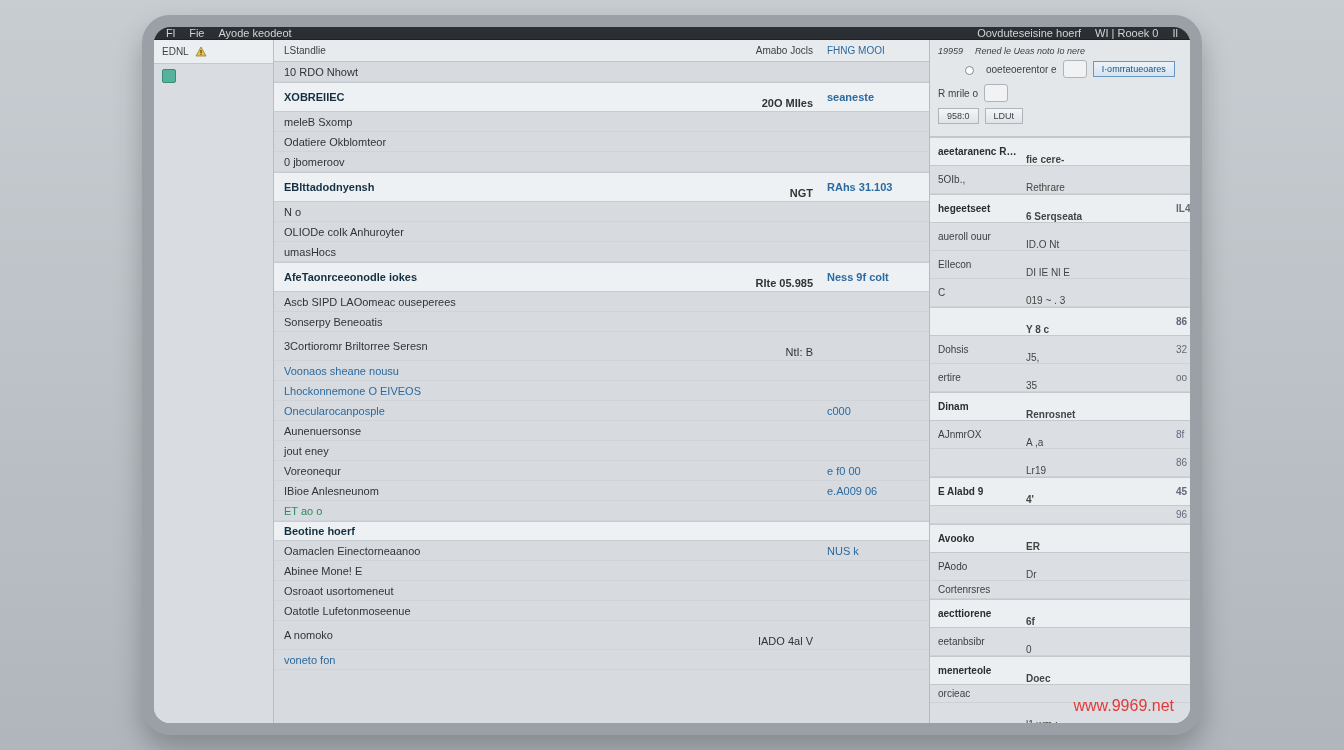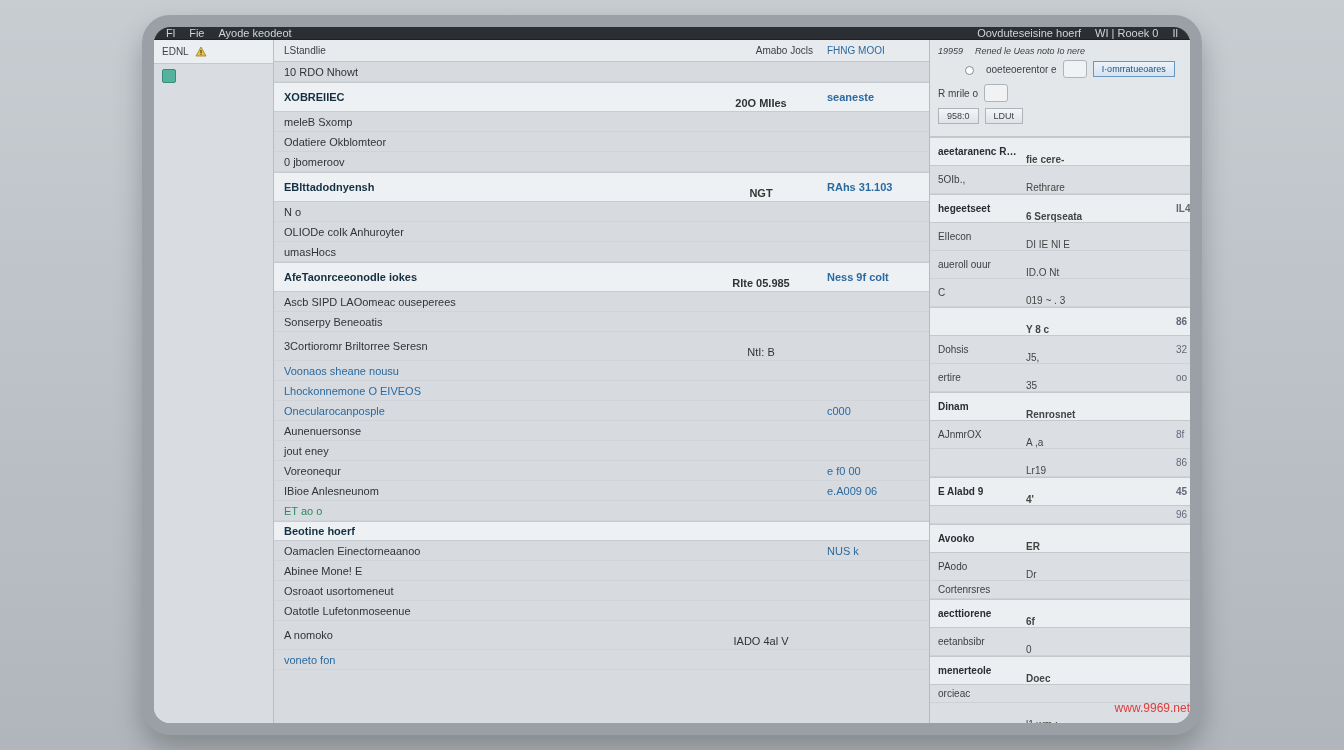--- a/index.html
+++ b/index.html
@@ -38,21 +38,21 @@
   .list-head { height: 22px; background: #e8ebee; border-bottom: 1px solid #c2c6cb; display: flex; align-items: center; font-size: 10px; color: #3b4046; }
   .col-name { flex: 1; padding-left: 10px; }
   .col-a { width: 110px; text-align: right; padding-right: 6px; }
   .col-b { width: 110px; padding-left: 8px; color: #2a6aa0; }
 
   .list { flex: 1; overflow: hidden; font-size: 11px; color: #303438; }
   .row { display: flex; align-items: center; min-height: 20px; border-bottom: 1px solid rgba(0,0,0,.03); padding: 2px 0; }
   .row.header { background: #eef1f4; border-top: 1px solid #c7ccd1; border-bottom: 1px solid #c7ccd1; font-weight: bold; color: #143040; }
   .row.link { color: #2a6aa0; }
   .row .name { flex: 1; padding-left: 10px; white-space: nowrap; overflow: hidden; text-overflow: ellipsis; }
-  .row .a { width: 110px; text-align: center; padding-right: 6px; color: #333; margin-top: 12px; }
+  .row .a { width: 110px; text-align: right; padding-right: 6px; color: #333; margin-top: 12px; }
   .row .b { width: 110px; padding-left: 8px; color: #2a6aa0; }
   .row.green .name { color: #2c8c5e; }
 
   
   .inspector { width: 260px; background: #dbdfe3; display: flex; flex-direction: column; font-size: 10px; color: #3b3f44; }
   .insp-top { padding: 6px 8px; border-bottom: 1px solid #c2c6cb; background: #e4e7ea; }
   .insp-top .sectiontitle { font-size: 9px; color: #3b3f44; margin-bottom: 4px; }
   .insp-top .controls { display: flex; gap: 6px; align-items: center; margin-bottom: 6px; flex-wrap: wrap; }
   .btn { background: linear-gradient(#f4f6f8,#dfe3e7); border: 1px solid #aeb4ba; border-radius: 0; padding: 2px 8px; font-size: 9px; color: #3b3f44; }
   .btn.primary { border-color: #6a97c0; color: #1f4f78; background: linear-gradient(#eaf2f9,#d5e4f1); }
@@ -63,21 +63,21 @@
   .prow.head { background: #eceff2; font-weight: bold; color: #2a2e33; border-top: 1px solid #c4c9ce; border-bottom: 1px solid #c4c9ce; }
   .prow .pl { width: 90px; padding-left: 8px; white-space: nowrap; overflow: hidden; text-overflow: ellipsis; }
   .prow .pv { flex: 1; padding-left: 6px; color: #444; white-space: nowrap; overflow: hidden; text-overflow: ellipsis; margin-top: 16px; }
   .prow .pr { width: 14px; text-align: right; padding-right: 8px; color: #667; }
 
   
   .status { height: 42px; background: #84cc16; border-top: 1px solid #bfc4c9; display: flex; align-items: center; padding: 0 10px; gap: 0; font-size: 9px; color: #555; }
   .status .roundbtn { width: 22px; height: 18px; border: 1px solid #aeb4ba; border-radius: 4px; background: #f4f6f8; }
 
   
-  .watermark { position: absolute; right: 0; bottom: 8px; font-size: 12px; color: #e03a3a; font-family: Arial, sans-serif; pointer-events:none; }
+  .watermark { position: absolute; right: 16px; bottom: 8px; font-size: 16px; color: #e03a3a; font-family: Arial, sans-serif; pointer-events:none; }
 </style>
 </head>
 <body>
 
 <div class="screen-bezel">
 
   <div class="titlebar">
     <div class="item">Fl</div>
     <div class="item">Fie</div>
     <div class="item">Ayode keodeot</div>
@@ -289,27 +289,27 @@
             <div class="pl">5OIb.,</div>
             <div class="pv">Rethrare</div>
             <div class="pr"></div>
           </div>
           <div class="prow head">
             <div class="pl">hegeetseet</div>
             <div class="pv">6 Serqseata</div>
             <div class="pr">IL45</div>
           </div>
           <div class="prow">
+            <div class="pl">aueroll ouur</div>
+            <div class="pv">ID.O Nt</div>
+            <div class="pr"></div>
+          </div>
+          <div class="prow">
             <div class="pl">ElIecon</div>
             <div class="pv">DI   IE   Nl  E</div>
-            <div class="pr"></div>
-          </div>
-          <div class="prow">
-            <div class="pl">aueroll ouur</div>
-            <div class="pv">ID.O Nt</div>
             <div class="pr"></div>
           </div>
           <div class="prow">
             <div class="pl">C</div>
             <div class="pv">019   ~ . 3</div>
             <div class="pr"></div>
           </div>
           <div class="prow head">
             <div class="pl"></div>
             <div class="pv">Y 8 c</div>

